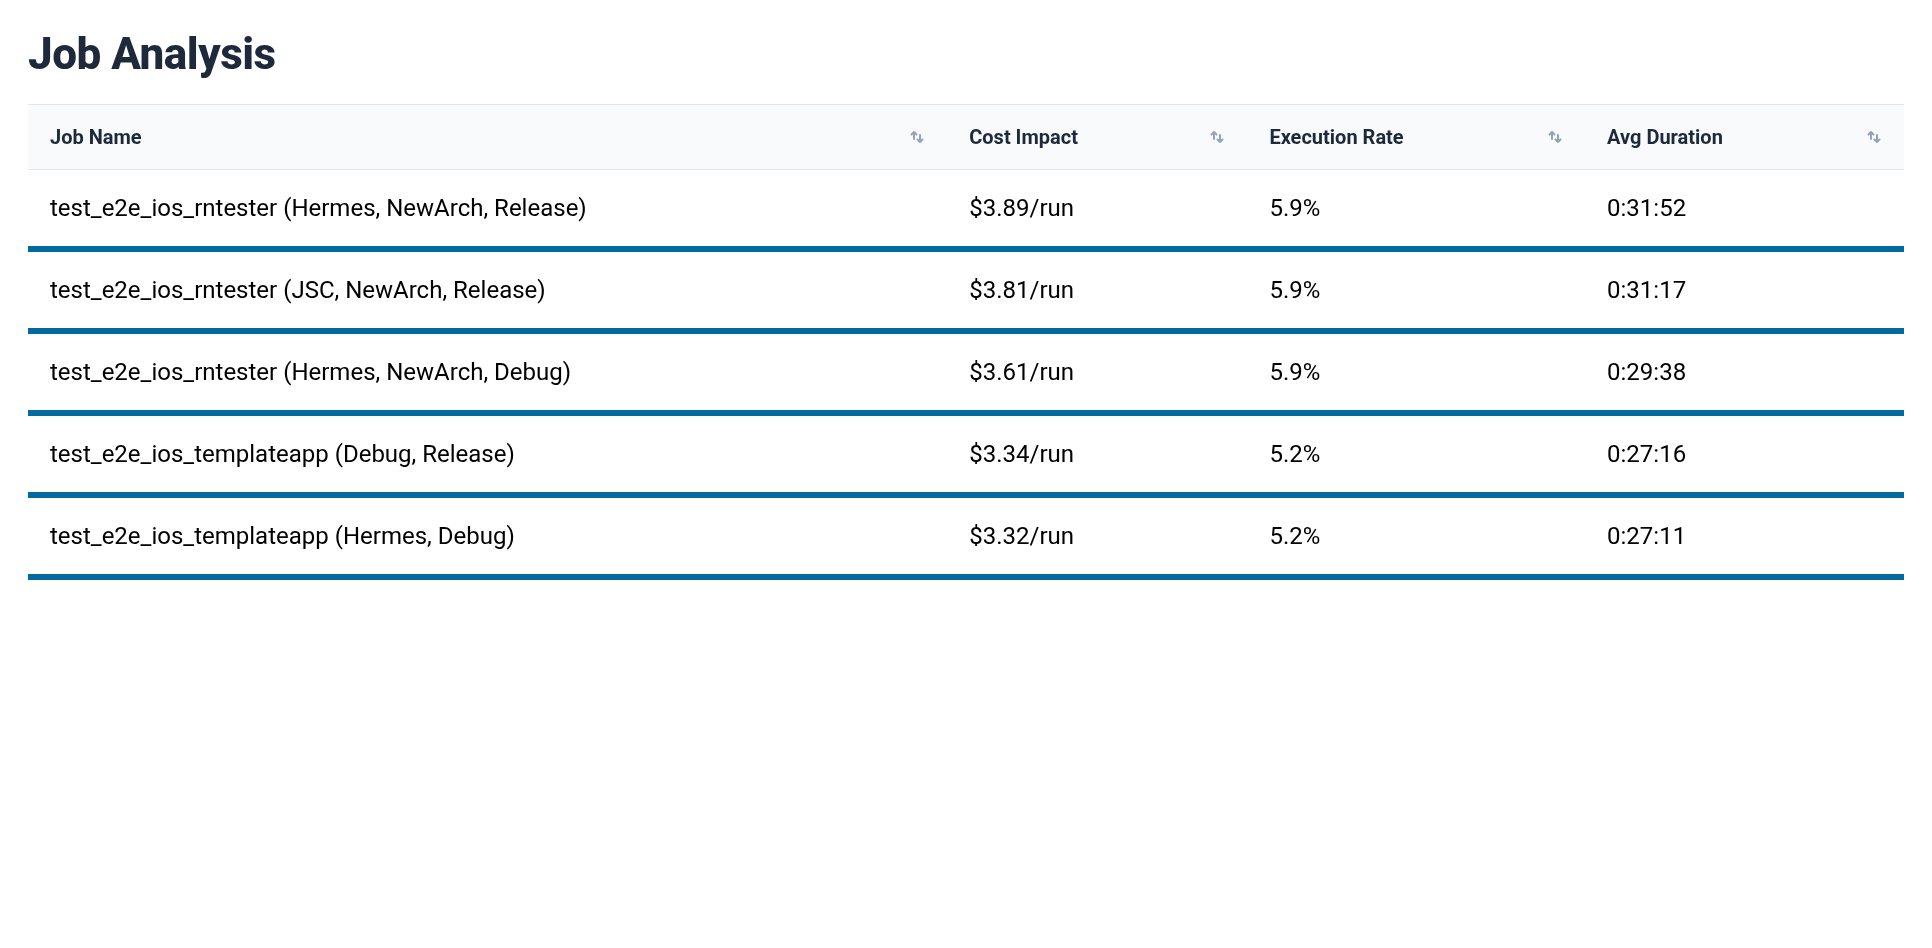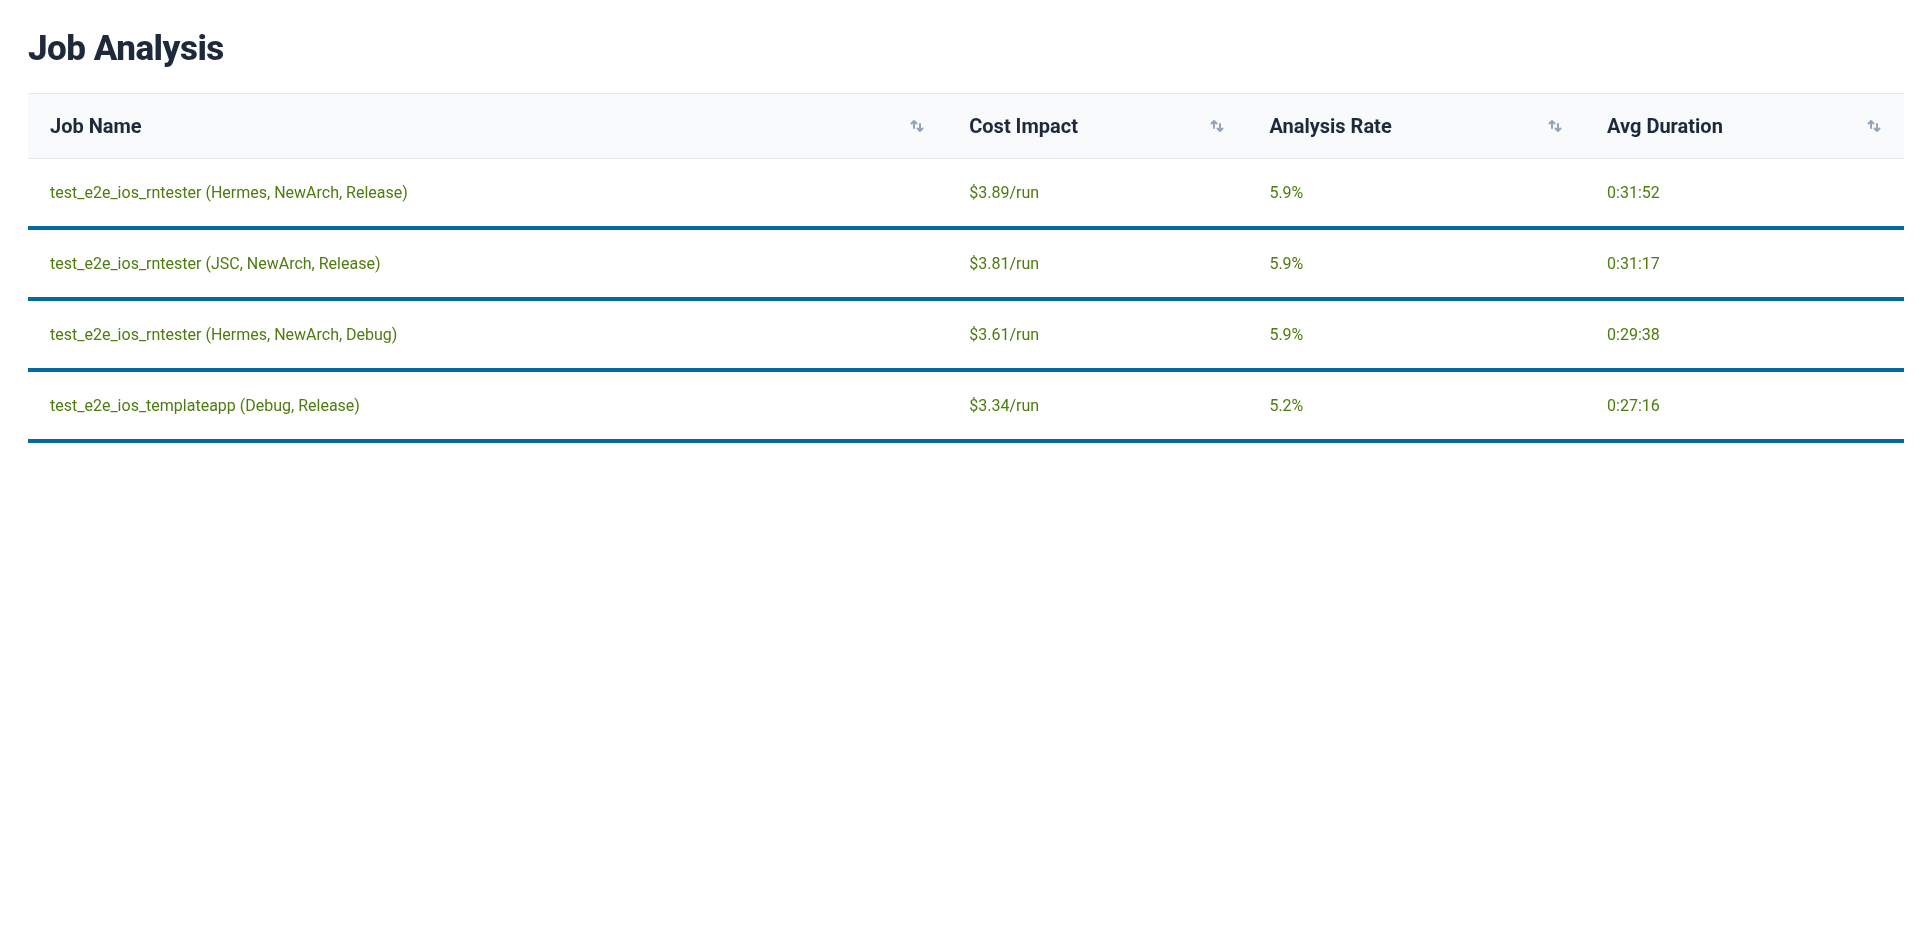--- a/index.html
+++ b/index.html
@@ -7,21 +7,21 @@
       margin: 0;
       padding: 0;
     }
     body {
       font-family: -apple-system, BlinkMacSystemFont, 'Segoe UI', Roboto, Helvetica, Arial, sans-serif;
       background: #ffffff;
       padding: 28px;
       color: #1e293b;
     }
     .page-title {
-      font-size: 35px;
+      font-size: 44px;
       font-weight: 800;
       color: #1e293b;
       margin-bottom: 24px;
       letter-spacing: -0.5px;
     }
     .table {
       width: 100%;
       border-collapse: collapse;
       table-layout: fixed;
     }
@@ -50,23 +50,23 @@
       align-items: center;
       color: #94a3b8;
       flex-shrink: 0;
     }
     .sort-icon svg {
       width: 16px;
       height: 16px;
     }
     .table td {
       padding: 24px 22px;
-      font-size: 16px;
-      color: #4d7c0f;
-      border-bottom: 4px solid #0369a1;
+      font-size: 24px;
+      color: #000000;
+      border-bottom: 6px solid #0369a1;
     }
     .col-name { width: 49%; }
     .col-cost { width: 16%; }
     .col-exec { width: 18%; }
     .col-dur { width: 17%; }
   </style>
 </head>
 <body>
 
 <h1 class="page-title">Job Analysis</h1>
@@ -91,21 +91,21 @@
           <span class="sort-icon">
             <svg viewBox="0 0 16 16" fill="none" stroke="currentColor" stroke-width="2" stroke-linecap="round" stroke-linejoin="round">
               <path d="M5 10 L5 3 M5 3 L2.5 5.5 M5 3 L7.5 5.5"></path>
               <path d="M11 6 L11 13 M11 13 L8.5 10.5 M11 13 L13.5 10.5"></path>
             </svg>
           </span>
         </div>
       </th>
       <th class="col-exec">
         <div class="th-content">
-          <span>Analysis Rate</span>
+          <span>Execution Rate</span>
           <span class="sort-icon">
             <svg viewBox="0 0 16 16" fill="none" stroke="currentColor" stroke-width="2" stroke-linecap="round" stroke-linejoin="round">
               <path d="M5 10 L5 3 M5 3 L2.5 5.5 M5 3 L7.5 5.5"></path>
               <path d="M11 6 L11 13 M11 13 L8.5 10.5 M11 13 L13.5 10.5"></path>
             </svg>
           </span>
         </div>
       </th>
       <th class="col-dur">
         <div class="th-content">
@@ -138,14 +138,20 @@
       <td>$3.61/run</td>
       <td>5.9%</td>
       <td>0:29:38</td>
     </tr>
     <tr>
       <td>test_e2e_ios_templateapp (Debug, Release)</td>
       <td>$3.34/run</td>
       <td>5.2%</td>
       <td>0:27:16</td>
     </tr>
+    <tr>
+      <td>test_e2e_ios_templateapp (Hermes, Debug)</td>
+      <td>$3.32/run</td>
+      <td>5.2%</td>
+      <td>0:27:11</td>
+    </tr>
   </tbody>
 </table>
 
 </body></html>

